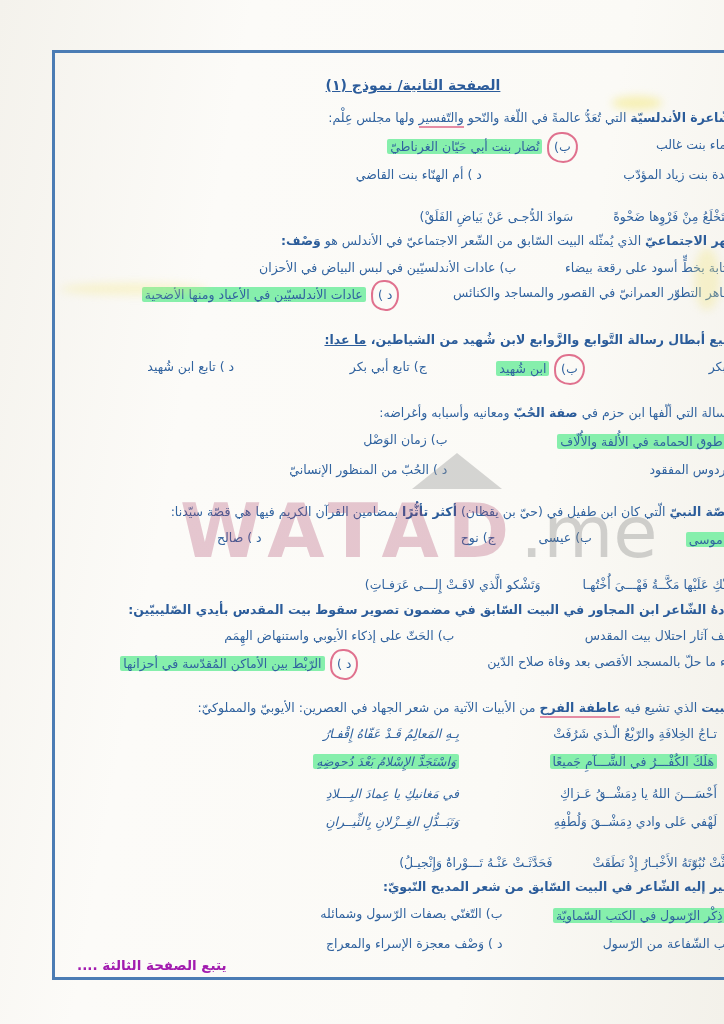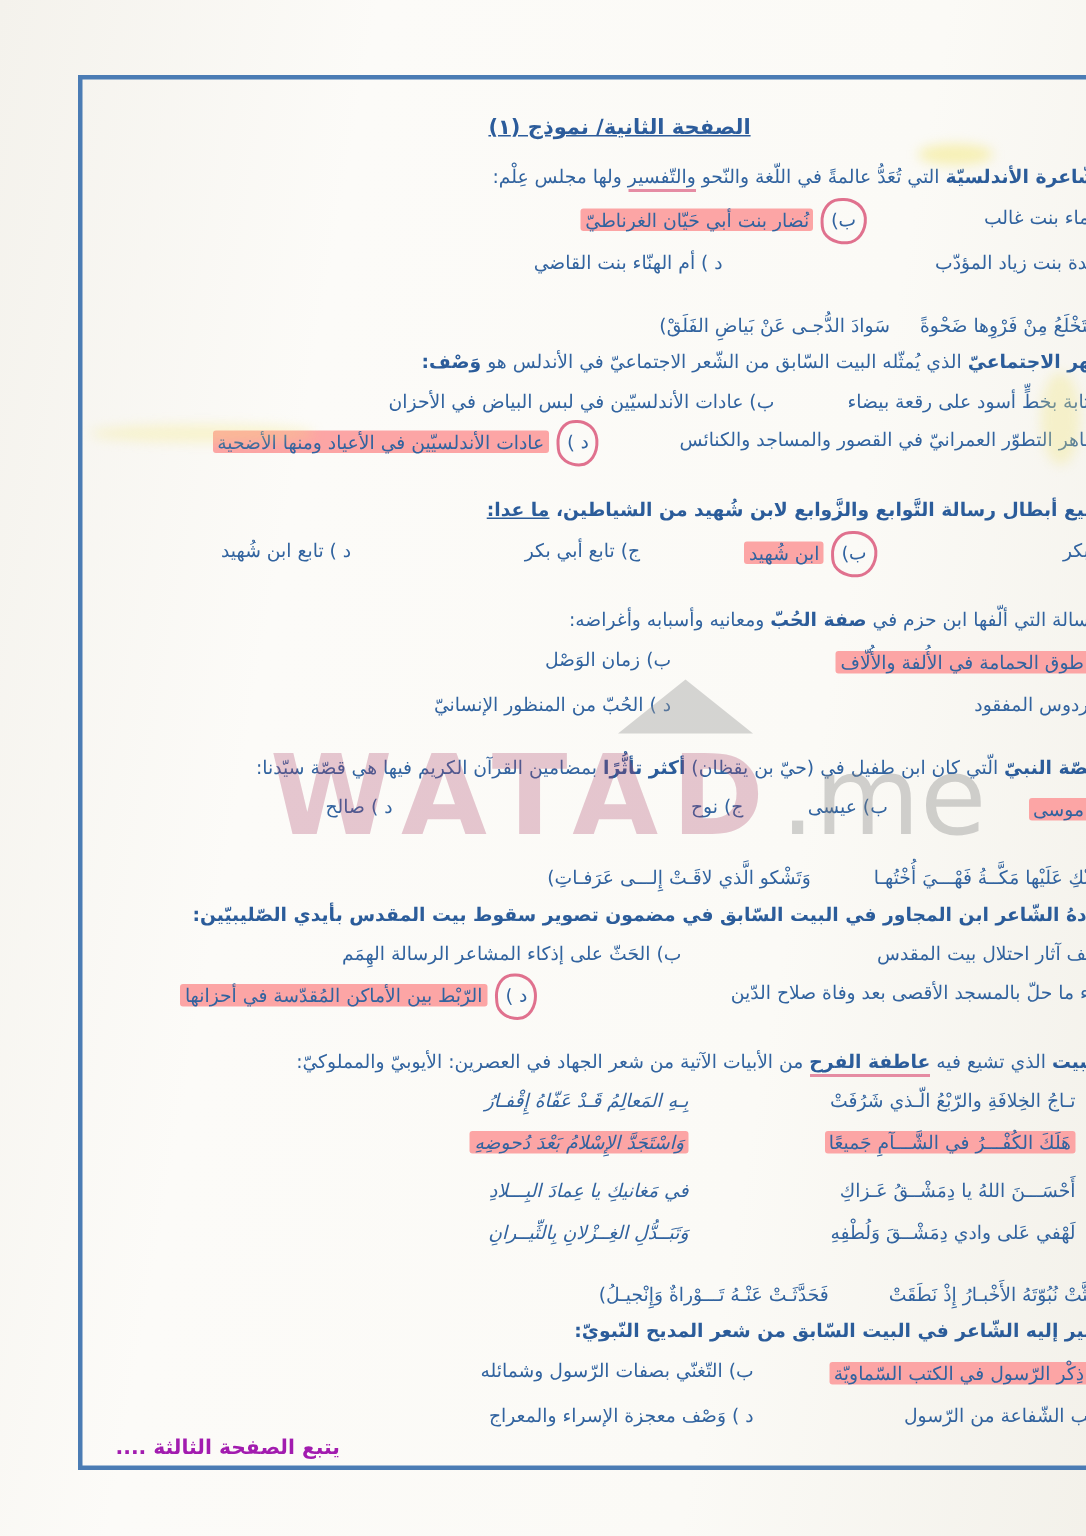--- a/index.html
+++ b/index.html
@@ -17,40 +17,40 @@
   .page-title{
     text-align:center;font-weight:bold;font-size:14px;color:#2c5c9b;
     text-decoration:underline;margin:2px 0 14px 0;
   }
   .q{margin-bottom:18px;}
   .qline{line-height:1.8;margin-bottom:2px;white-space:nowrap;}
   .qnum{margin-left:5px;}
   .em{font-weight:bold;color:#2b5c9a;}
   .u{text-decoration:underline;}
   .redu{border-bottom:2px solid rgba(224,113,142,.8);padding-bottom:1px;}
-  .hl{background:#fca5a5;padding:0 3px;border-radius:2px;}
+  .hl{background:#86efac;padding:0 3px;border-radius:2px;}
   .circ{
     display:inline-block;border:2px solid #e0718e;
     border-radius:50% 60% 55% 65% / 60% 55% 65% 50%;
     padding:0 5px 1px 5px;margin-left:1px;transform:rotate(-4deg);
   }
   .optrow{display:grid;line-height:2.05;white-space:nowrap;}
   .opt{overflow:visible;}
   .g26{grid-template-columns:26% 74%;}
   .g40{grid-template-columns:40% 60%;}
   .g35{grid-template-columns:35% 65%;}
   .g52{grid-template-columns:52% 48%;}
   .g45{grid-template-columns:45% 55%;}
   .g44{grid-template-columns:44% 56%;}
   .g58{grid-template-columns:58% 42%;}
   .g37{grid-template-columns:37% 63%;}
   .g4a{grid-template-columns:25% 23% 28% 24%;}
   .g4b{grid-template-columns:24% 14% 34% 28%;}
   .verse{display:flex;white-space:nowrap;}
-  .vgap30{margin-right:20px;}
+  .vgap30{margin-right:40px;}
   .vgap55{margin-right:42px;}
   .vgap40{margin-right:40px;}
   .vrow{display:flex;line-height:1.9;margin-bottom:4px;white-space:nowrap;}
   .vletter{flex:0 0 40px;}
   .vr{flex:0 0 258px;}
   .vl{flex:1;font-style:italic;}
   .footer{
     position:absolute;bottom:4px;left:22px;
     font-weight:bold;font-size:13.5px;color:#a21caf;white-space:nowrap;
   }
@@ -152,21 +152,21 @@
     <div class="qline verse">
       <span class="qnum">7)</span>
       <span>(لِتَبْكِ عَلَيْها مَكَّــةُ فَهْـــيَ أُخْتُهـا</span>
       <span class="vgap55">وَتَشْكو الَّذي لاقَـتْ إِلـــى عَرَفـاتِ)</span>
     </div>
     <div class="qline">
       <span class="em">ما أرادهُ الشّاعر ابن المجاور في البيت السّابق في مضمون تصوير سقوط بيت المقدس بأيدي الصّليبيّين:</span>
     </div>
     <div class="optrow g44">
       <div class="opt"><span>أ )</span> <span>وَصْف آثار احتلال بيت المقدس</span></div>
-      <div class="opt"><span>ب)</span> <span>الحَثّ على إذكاء المشاعر الرسالة الهِمَم</span></div>
+      <div class="opt"><span>ب)</span> <span>الحَثّ على إذكاء الأيوبي واستنهاض الهِمَم</span></div>
     </div>
     <div class="optrow g58">
       <div class="opt"><span>ج)</span> <span>بُكاء ما حلّ بالمسجد الأقصى بعد وفاة صلاح الدّين</span></div>
       <div class="opt"><span class="circ"><span>د )</span></span> <span class="hl">الرّبْط بين الأماكن المُقدّسة في أحزانها</span></div>
     </div>
   </section>
 
   <section class="q">
     <div class="qline">
       <span class="qnum">١٢)</span><span class="em">البيت</span><span> الذي تشيع فيه </span><span class="em redu">عاطفة الفرح</span><span> من الأبيات الآتية من شعر الجهاد في العصرين: الأيوبيّ والمملوكيّ:</span>

